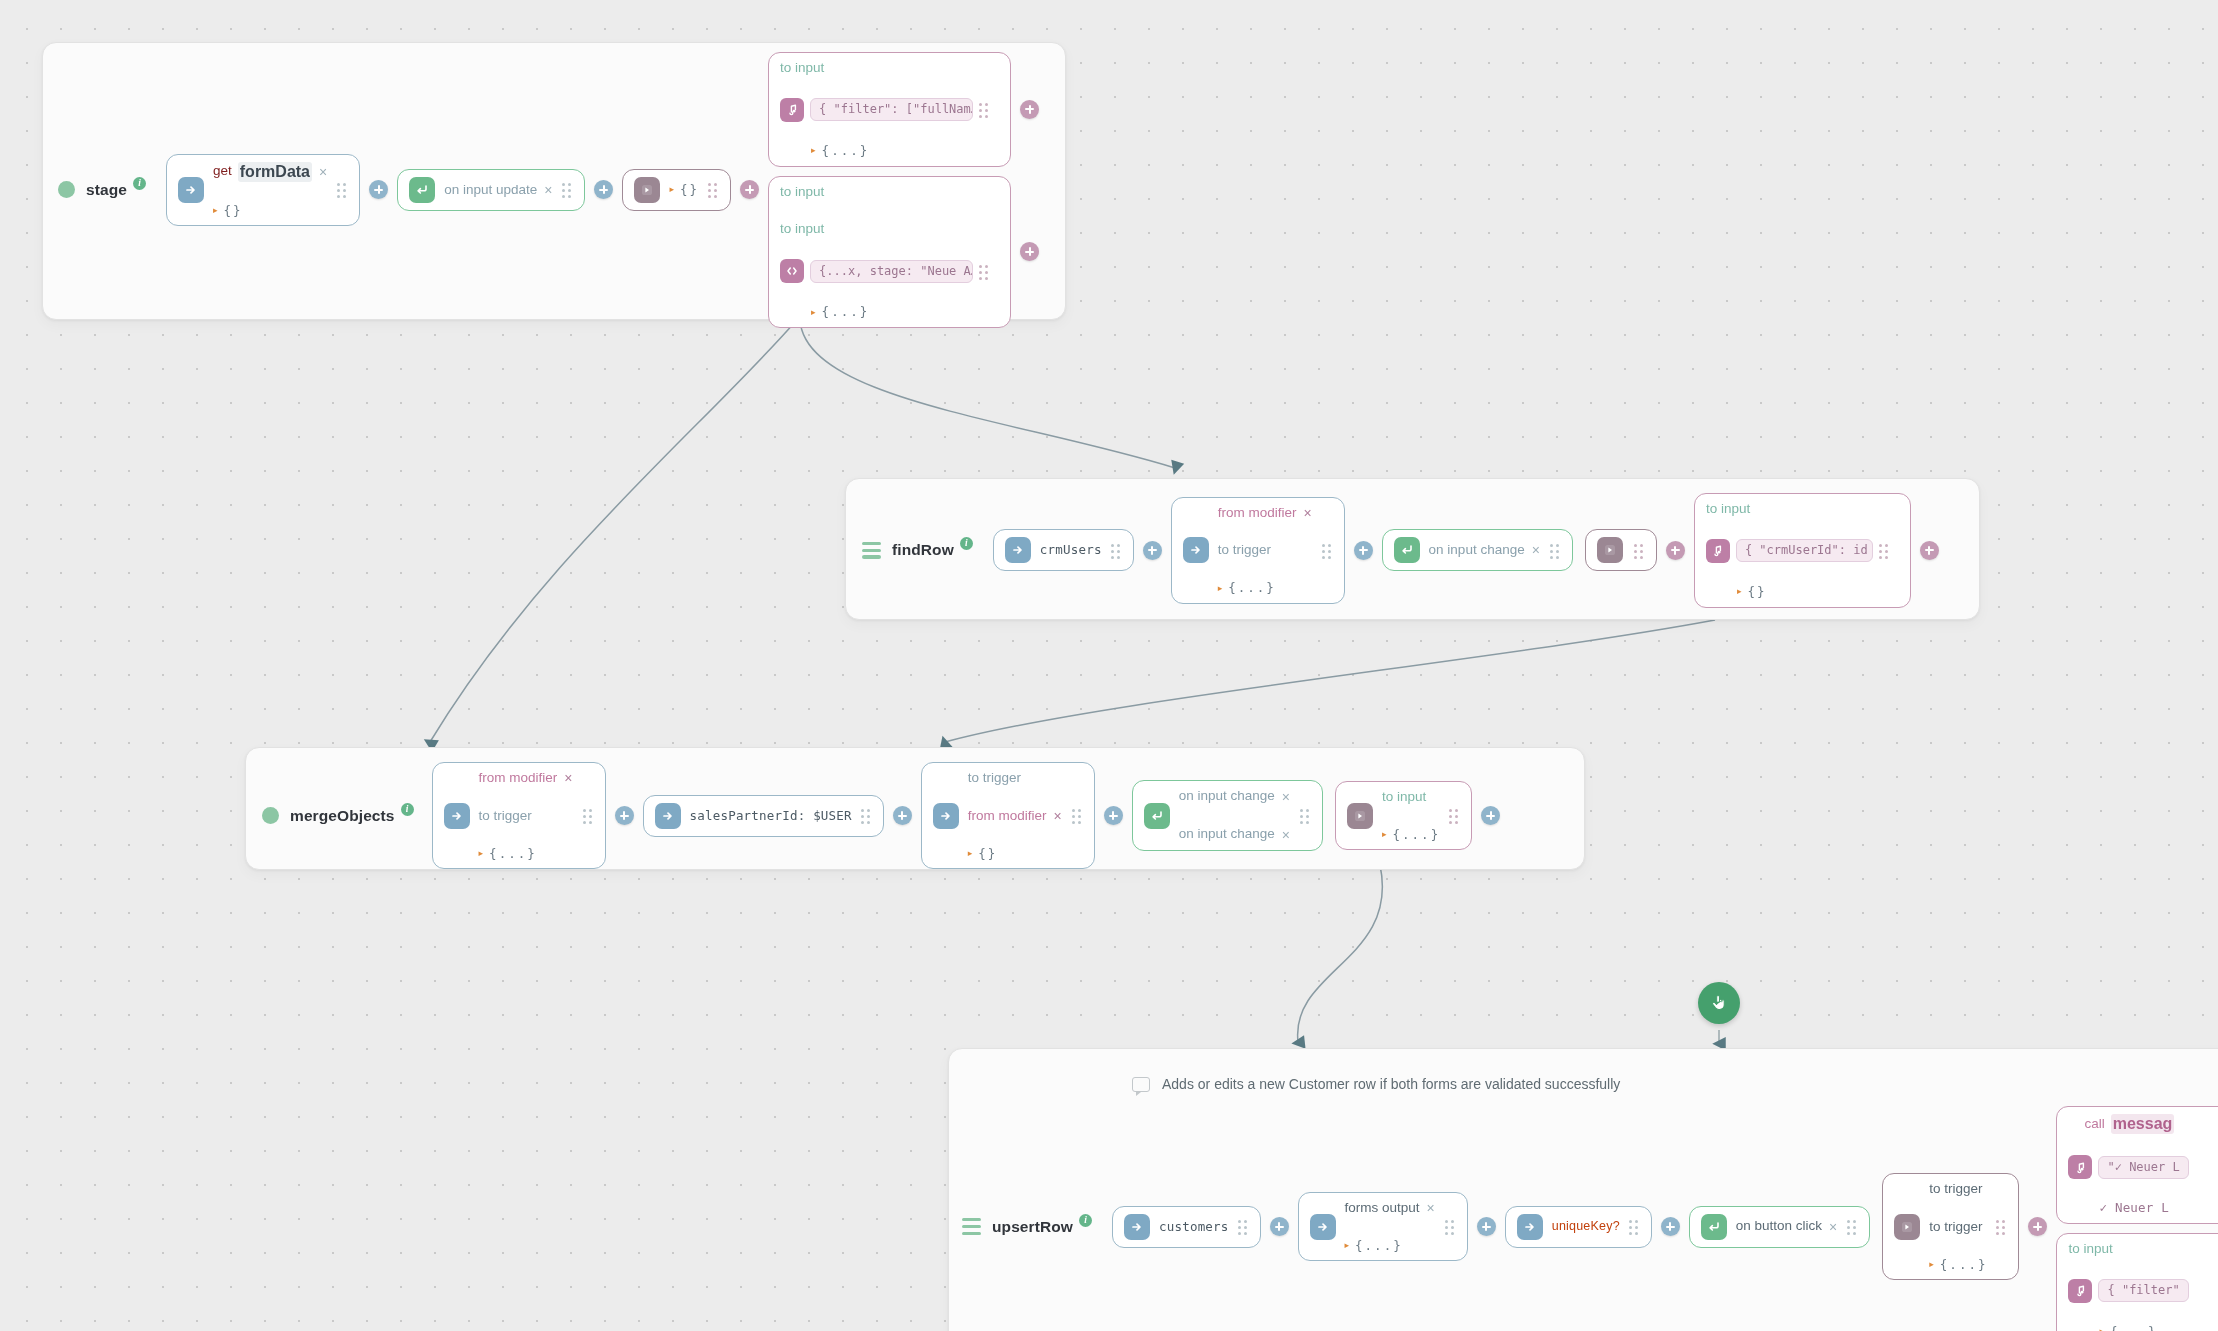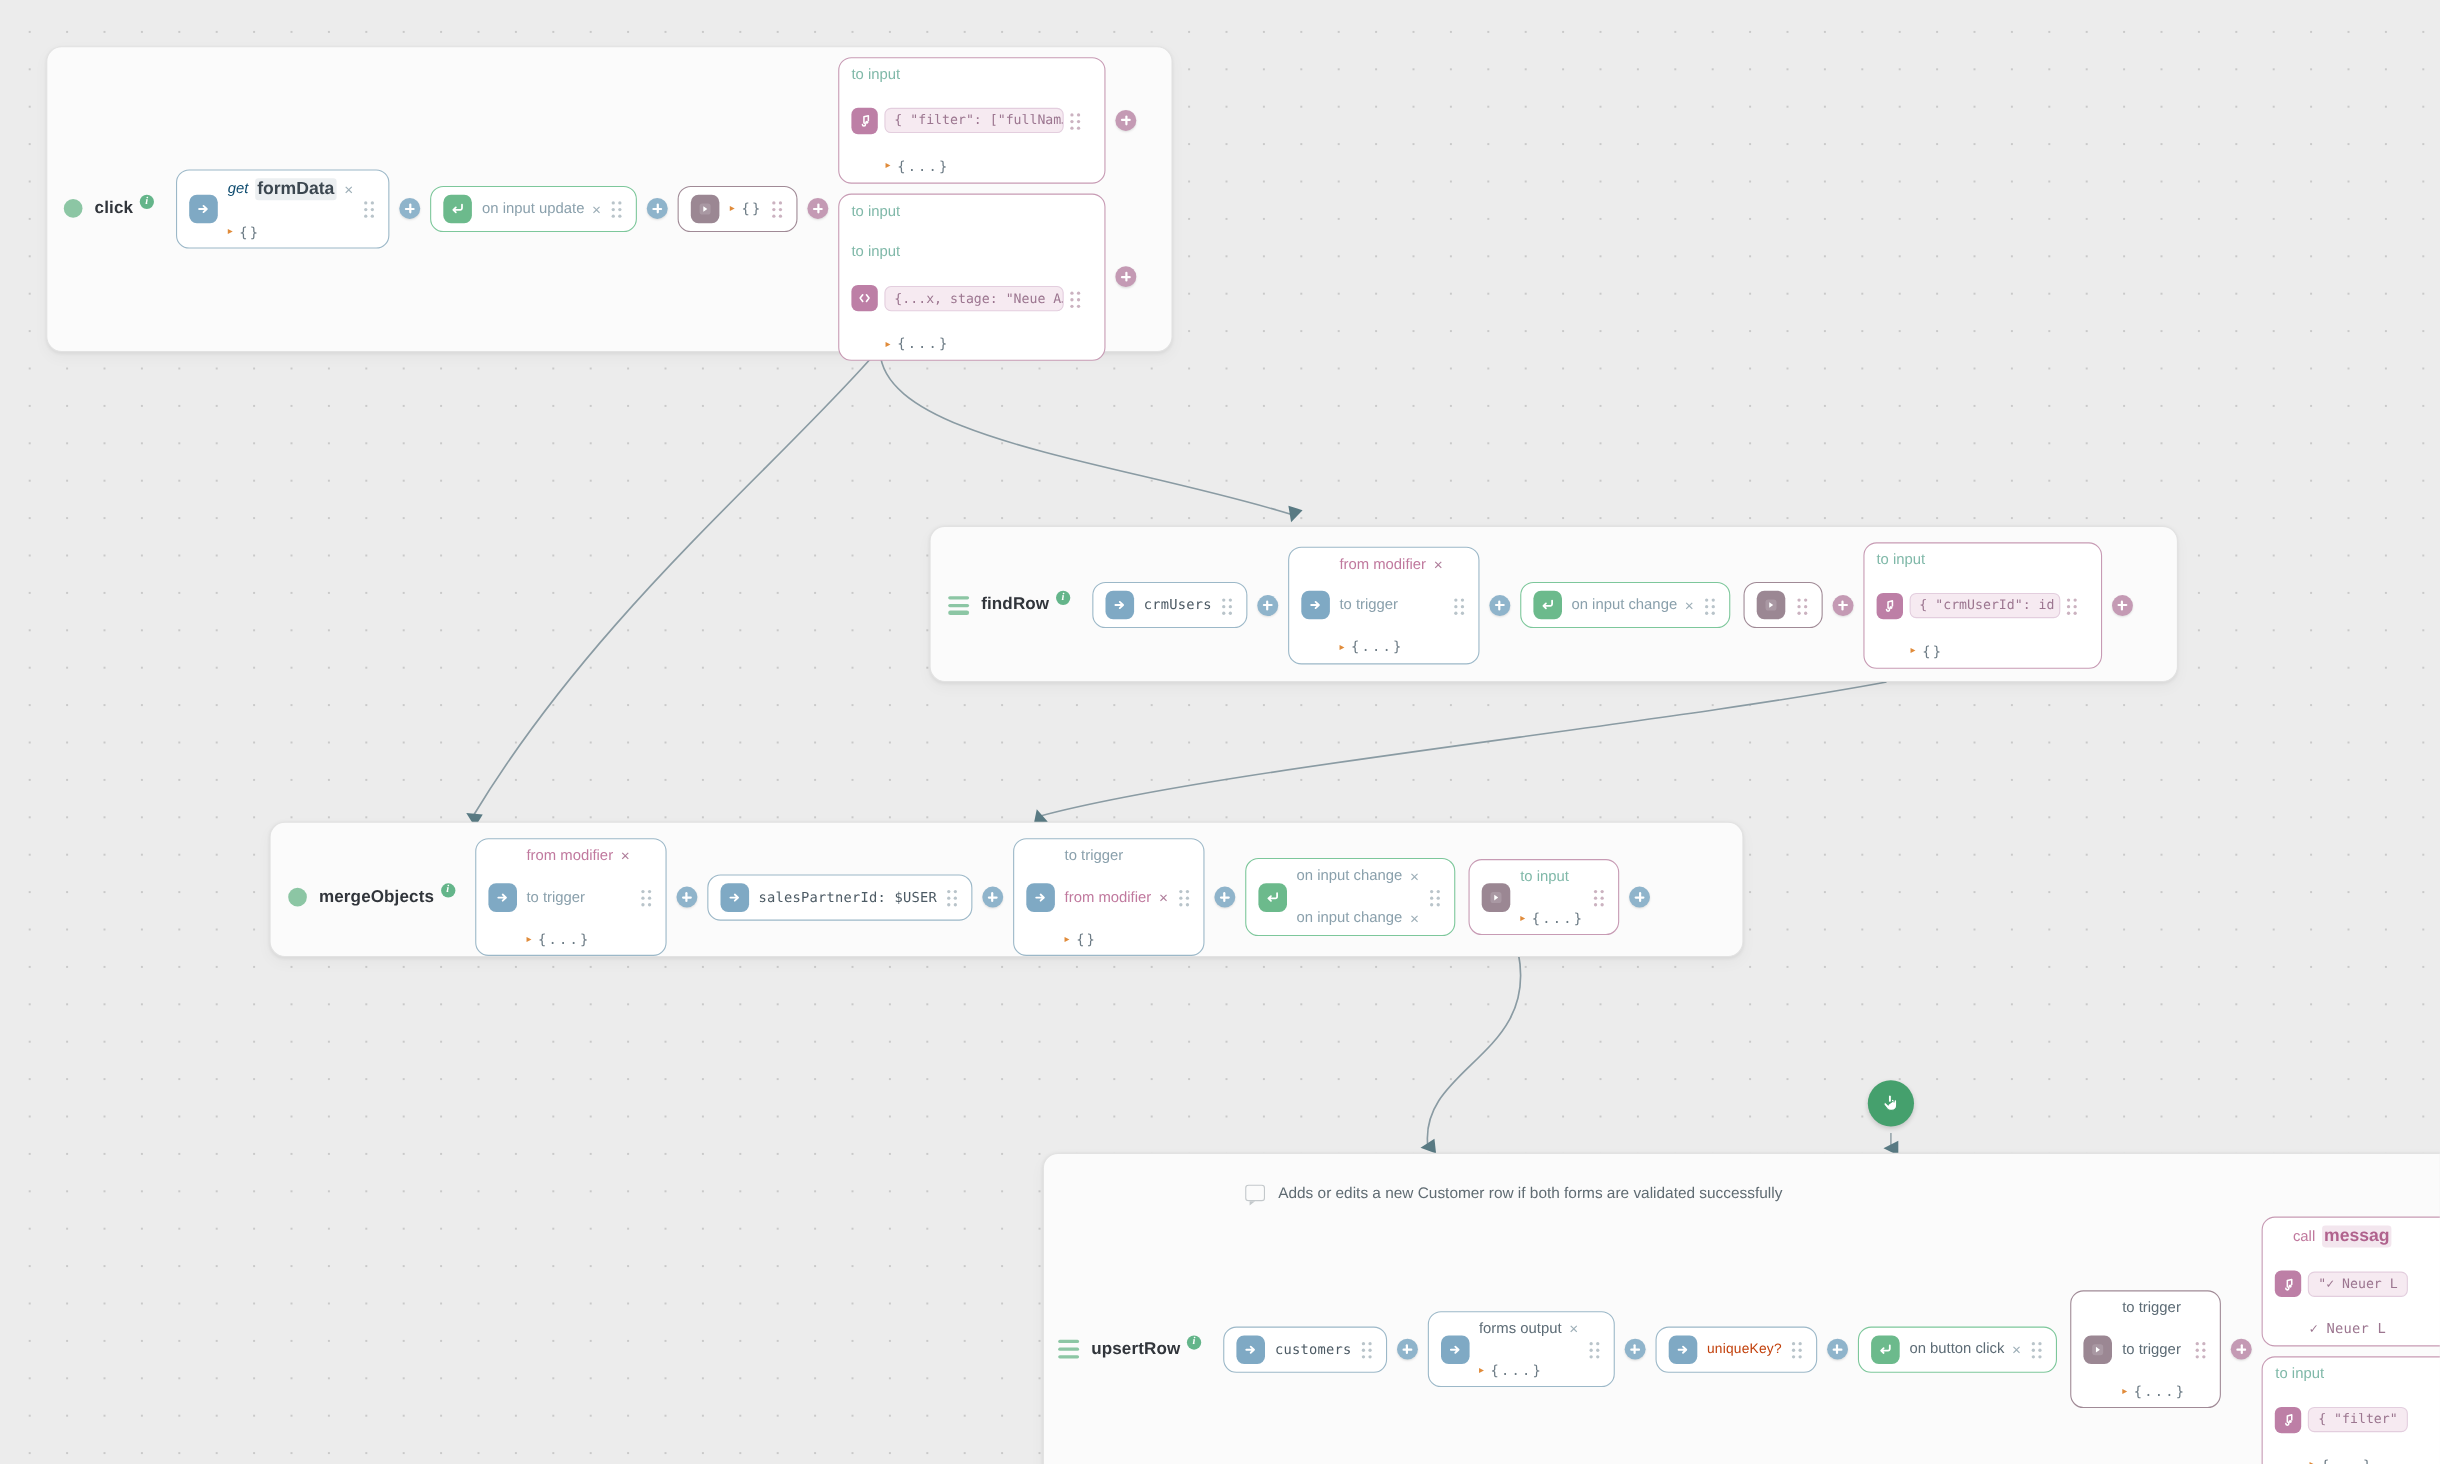--- a/index.html
+++ b/index.html
@@ -103,21 +103,21 @@
   .ln { display:flex; align-items:center; gap:6px; white-space:nowrap; line-height:1.25; }
   .t-mono { font-family:"DejaVu Sans Mono", monospace; font-size:12.5px; color:#4c5a64; letter-spacing:.2px;text-align:center; }
   .t-label { font-size:13.5px; color:#8aa0ac; }
   .t-label-dark { font-size:13.5px; color:#5c6b75; }
   .t-pink { font-size:13.5px; color:#c0799e; }
   .t-teal { font-size:13.5px; color:#7fb8a8; }
   .t-ph { font-family:Liberation Sans, sans-serif; font-size:12.5px; color:#c2410c; letter-spacing:.2px; }
 
   .kw { font-weight:700; color:#3c4750; background:#eceff1; border-radius:3px; padding:0 2px; }
   .kw-pink { font-weight:700; color:#b0628d; background:#f3e6ee; border-radius:3px; padding:0 2px; }
-  .dim { color:#0c4a6e;font-style:italic; }
+  .dim { color:#7f1d1d; }
 
   .xbtn { font-size:14px; color:#b07f9c; cursor:pointer; line-height:1; padding:0 1px; }
   .xbtn.gray { color:#9fb0b9; }
 
   .caret { color:#e08b3a; font-size:9px; line-height:1; }
   .braces { font-family:"DejaVu Sans Mono", monospace; font-size:12.5px; color:#6b7a84; letter-spacing:2px; }
 
   .grip {
     width:11px; height:13px; flex:0 0 auto;
     display:grid; grid-template-columns:repeat(2,3px); grid-template-rows:repeat(3,3px);
@@ -206,21 +206,21 @@
     <path d="M1380,865 C1400,960 1290,970 1298,1042" fill="none" stroke="#8a9ba3" stroke-width="1.5" marker-end="url(#ah)"></path>
 
     <path d="M1719,1030 L1719,1043" fill="none" stroke="#9aa8ad" stroke-width="1.5" marker-end="url(#ah)"></path>
   </svg>
 
   <div class="group" style="left:42px; top:42px; width:1024px; height:278px;"></div>
 
   <div class="group-row" style="left:58px; top:52px;">
     <div class="group-head">
       <span class="g-dot"></span>
-      <span class="g-title">click</span>
+      <span class="g-title">stage</span>
       <span class="g-info">i</span>
     </div>
 
     <div style="width:14px"></div>
 
     <div class="chip">
       <span class="chip-ico ico-blue">
         <svg width="14" height="14" viewBox="0 0 14 14">
             <rect x="1" y="1" width="12" height="12" rx="3" fill="#fff" opacity=".0"></rect>
             <path d="M3 7h6M7 4.2 10 7l-3 2.8" stroke="#fff" stroke-width="1.7" fill="none" stroke-linecap="round" stroke-linejoin="round"></path>

